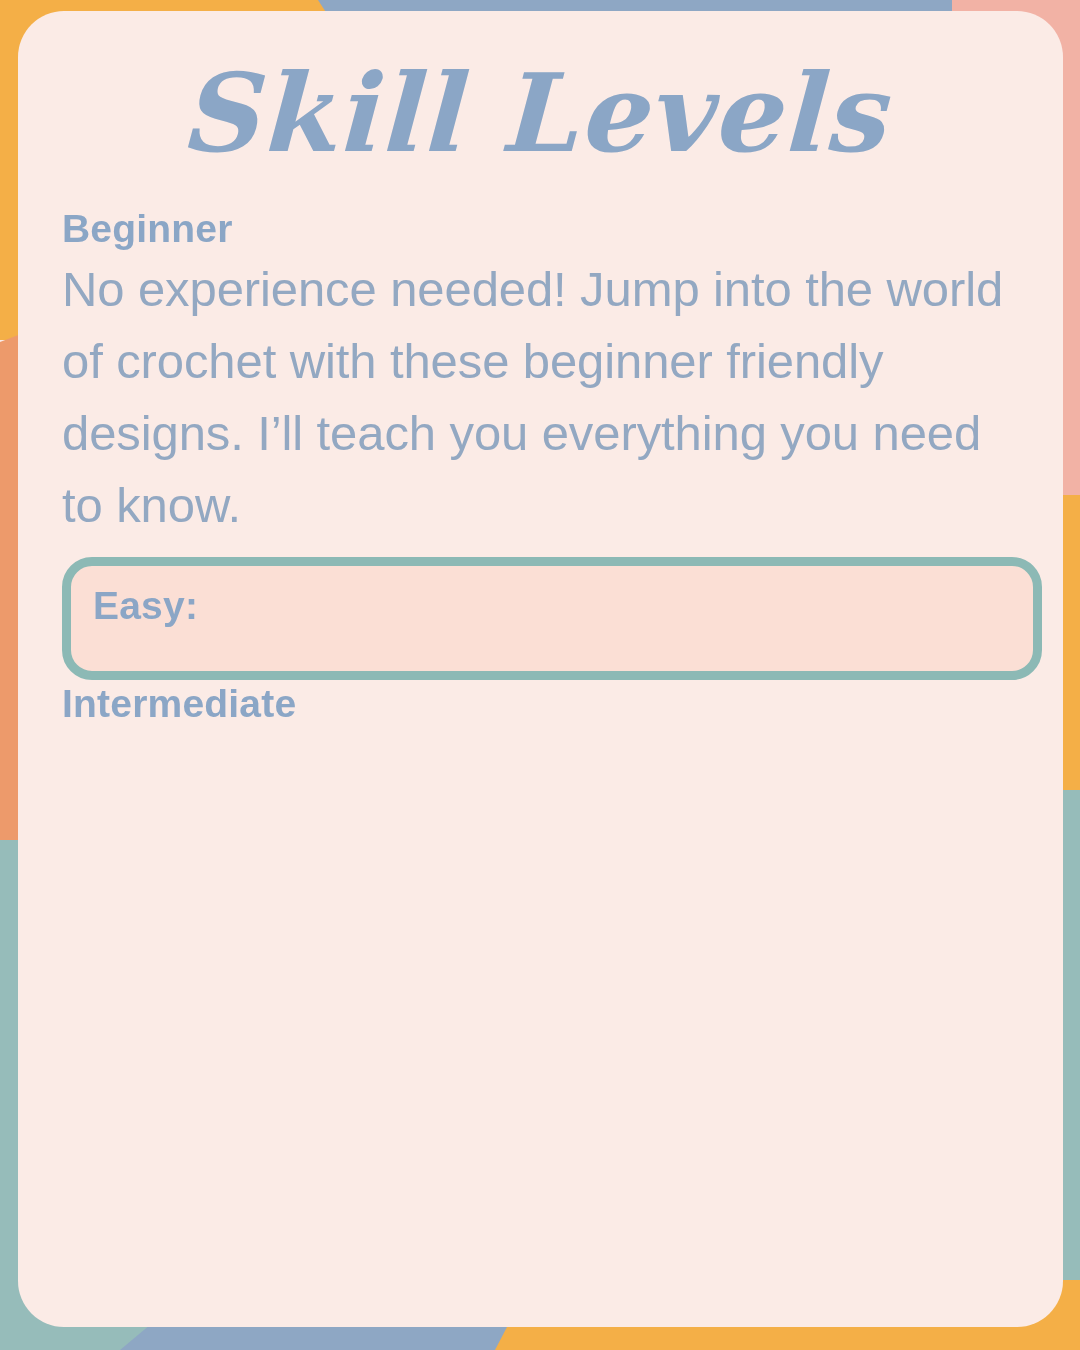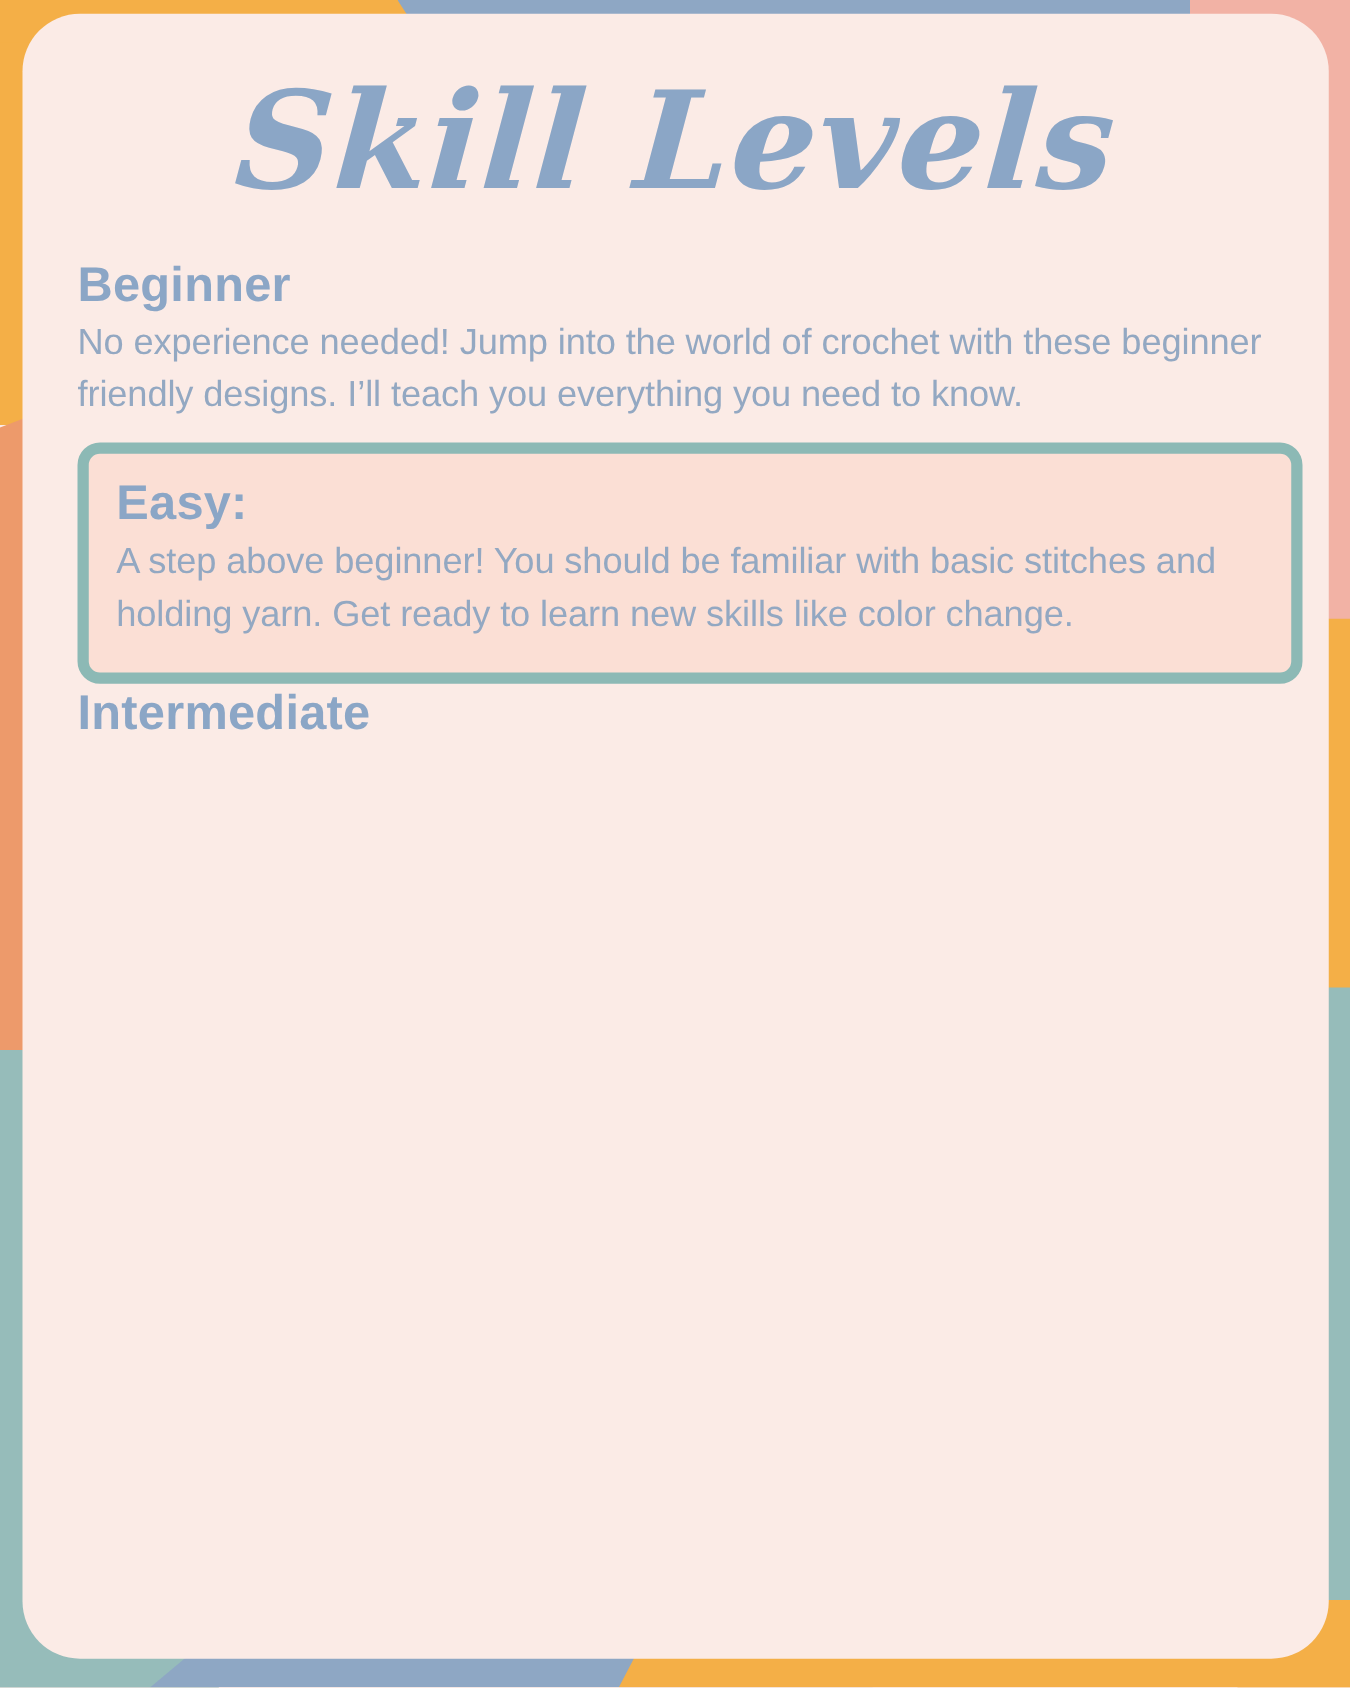--- a/index.html
+++ b/index.html
@@ -87,34 +87,34 @@
   }
   .level-heading {
     color: var(--ink);
     font-weight: bold;
     font-size: 39px;
     line-height: 1.22;
     letter-spacing: 0.2px;
   }
   .level-body {
     color: var(--body-ink);
-    font-size: 29px;
+    font-size: 49px;
     line-height: 1.47;
     font-weight: 400;
     letter-spacing: -0.1px;
   }
 
   #block-beginner { margin-bottom: 16px; }
 
   
   #block-easy {
     background: var(--easy-bg);
     border: 9px solid var(--teal-border);
-    border-radius: 18px;
-    padding: 16px 22px 24px;
+    border-radius: 30px;
+    padding: 16px 22px 40px;
     width: 980px;
     margin: 0 auto;
   }
   #block-easy .level-heading { margin-bottom: 2px; }
 
   #block-intermediate { }
 
   :root {
     --gold:        #F4AF47;
     --orange:      #ED9A6B;
@@ -154,20 +154,19 @@
 
   <h1 id="page-title">Skill Levels</h1>
 
   <section id="block-beginner" class="level-block">
     <div class="level-heading">Beginner</div>
     <p class="level-body">No experience needed! Jump into the world of crochet with these beginner friendly designs. I’ll teach you everything you need to know.</p>
   </section>
 
   <section id="block-easy" class="level-block">
     <div class="level-heading">Easy:</div>
-    <p class="level-body">A step above beginner! You should be familiar with basic stitches and holding yarn. Get ready to learn new skills like color change.</p>
   </section>
 
   <section id="block-intermediate" class="level-block">
     <div class="level-heading">Intermediate</div>
   </section>
 
 </div>
 
 </body></html>

